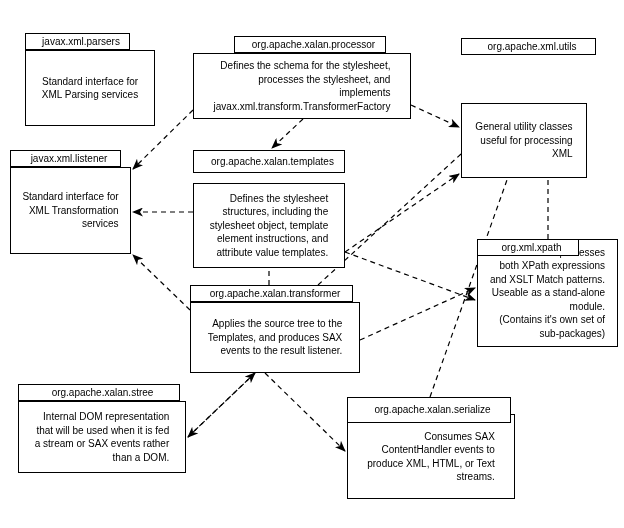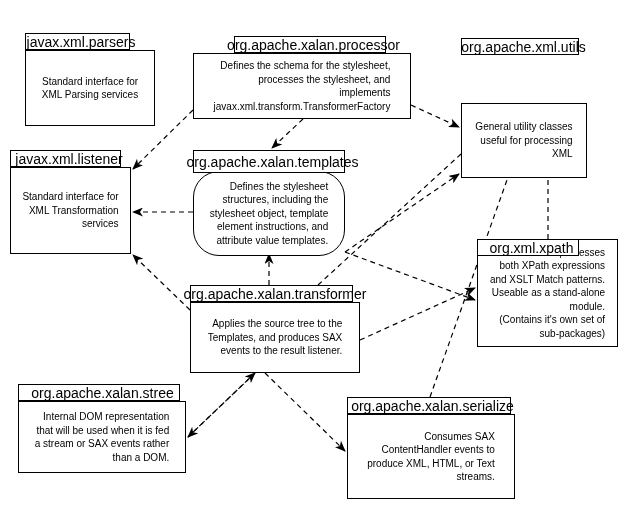--- a/index.html
+++ b/index.html
@@ -31,21 +31,21 @@
     top: 0;
     box-sizing: border-box;
     border: 1.5px solid #000;
     background: #ffffff;
     display: flex;
     align-items: center;
     justify-content: center;
     z-index: 3;
   }
   .pkg-tab-label {
-    font-size: 14px;
+    font-size: 10px;
     color: #000;
     white-space: nowrap;
     letter-spacing: 0px;
     line-height: 1;
     padding-left: 7px;
   }
   .pkg-body {
     position: absolute;
     left: 0;
     box-sizing: border-box;
@@ -115,36 +115,36 @@
         <div class="pkg-tab" style="left: 193px; top: 36px; width: 152px; height: 17px; margin-left: 41px;">
           <span class="pkg-tab-label">org.apache.xalan.processor</span>
         </div>
       </div>
       <div class="pkg">
         <div class="pkg-body" style="left: 461px; top: 55px; width: 126px; height: 75px; margin-top: 48px;">
           <div class="pkg-body-text">General utility classes
 useful for processing
 XML</div>
         </div>
-        <div class="pkg-tab" style="left: 461px; top: 38px; width: 118px; height: 17px;">
+        <div class="pkg-tab" style="left: 461px; top: 38px; width: 135px; height: 17px;">
           <span class="pkg-tab-label">org.apache.xml.utils</span>
         </div>
       </div>
       <div class="pkg">
         <div class="pkg-body" style="left: 10px; top: 167px; width: 121px; height: 87px;">
           <div class="pkg-body-text">Standard interface for
 XML Transformation
 services</div>
         </div>
         <div class="pkg-tab" style="left: 10px; top: 150px; width: 111px; height: 17px;">
           <span class="pkg-tab-label">javax.xml.listener</span>
         </div>
       </div>
       <div class="pkg">
-        <div class="pkg-body" style="left: 193px; top: 171px; width: 152px; height: 85px; border-radius: 26px;">
+        <div class="pkg-body" style="left: 193px; top: 183px; width: 152px; height: 85px;">
           <div class="pkg-body-text">Defines the stylesheet
 structures, including the
 stylesheet object, template
 element instructions, and
 attribute value templates.</div>
         </div>
         <div class="pkg-tab" style="left: 193px; top: 150px; width: 152px; height: 23px;">
           <span class="pkg-tab-label">org.apache.xalan.templates</span>
         </div>
       </div>
@@ -183,19 +183,19 @@
           <span class="pkg-tab-label">org.apache.xalan.stree</span>
         </div>
       </div>
       <div class="pkg">
         <div class="pkg-body" style="left: 347px; top: 414px; width: 168px; height: 85px;">
           <div class="pkg-body-text">Consumes SAX
 ContentHandler events to
 produce XML, HTML, or Text
 streams.</div>
         </div>
-        <div class="pkg-tab" style="left: 347px; top: 397px; width: 164px; height: 17px;">
+        <div class="pkg-tab" style="left: 347px; top: 397px; width: 164px; height: 26px;">
           <span class="pkg-tab-label">org.apache.xalan.serialize</span>
         </div>
       </div>
     </div>
 
 </div>
 
 </body></html>

